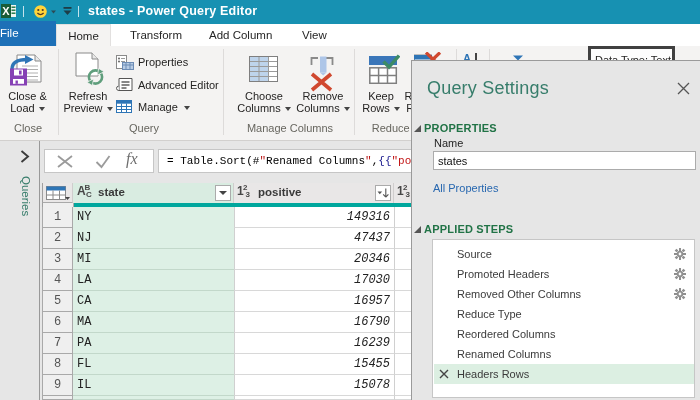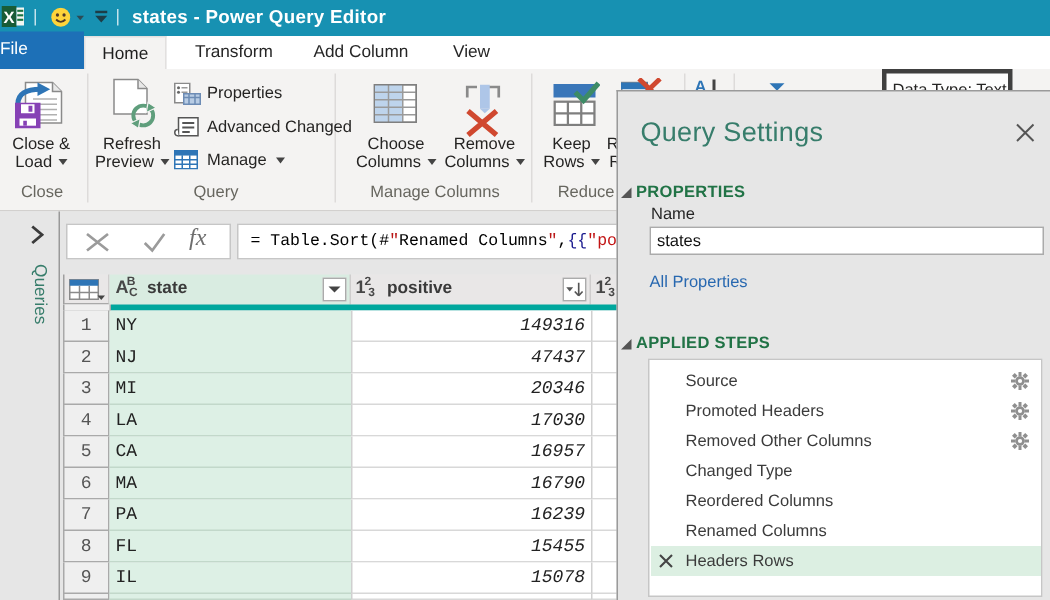--- a/index.html
+++ b/index.html
@@ -131,21 +131,21 @@
       <line x1="14" y1="7.5" x2="14" y2="14.5" stroke="#6d8cb5"></line>
     </svg>
     <div class="abs smalltxt" style="left:138px;top:10px">Properties</div>
     <svg class="abs" style="left:116px;top:31px" width="17" height="16" viewBox="0 0 17 16">
       <path d="M3 1.5 h13 v12 h-13 z" fill="#fff" stroke="#555"></path>
       <path d="M3 13.5 q-2.5 0 -2.5 -2.2 q0 -2 2 -2" fill="#fff" stroke="#555"></path>
       <line x1="5.5" y1="5" x2="13.5" y2="5" stroke="#555" stroke-width="1.4"></line>
       <line x1="5.5" y1="8" x2="13.5" y2="8" stroke="#555" stroke-width="1.4"></line>
       <line x1="5.5" y1="11" x2="10.5" y2="11" stroke="#555" stroke-width="1.4"></line>
     </svg>
-    <div class="abs smalltxt" style="left:138px;top:33px">Advanced Changed</div>
+    <div class="abs smalltxt" style="left:138px;top:33px">Advanced Editor</div>
     <svg class="abs" style="left:116px;top:54px" width="16" height="13" viewBox="0 0 16 13">
       <rect x="0.5" y="0.5" width="15" height="12" fill="#fff" stroke="#2e75b6"></rect>
       <rect x="0.5" y="0.5" width="15" height="3.2" fill="#2e75b6"></rect>
       <line x1="5.5" y1="3.5" x2="5.5" y2="12.5" stroke="#2e75b6"></line>
       <line x1="10.5" y1="3.5" x2="10.5" y2="12.5" stroke="#2e75b6"></line>
       <line x1="0.5" y1="6.5" x2="15.5" y2="6.5" stroke="#2e75b6"></line>
       <line x1="0.5" y1="9.5" x2="15.5" y2="9.5" stroke="#2e75b6"></line>
     </svg>
     <div class="abs smalltxt" style="left:138px;top:55px">Manage <span class="caret"></span></div>
 
@@ -322,21 +322,21 @@
       <div class="abs" style="left:4px;top:3px;font-size:11px;color:#111">states</div>
     </div>
     <div class="abs" style="left:21px;top:121px;font-size:11px;color:#2868b0">All Properties</div>
     <div class="abs ptri" style="left:2px;top:165px"></div>
     <div class="abs phdr" style="left:12px;top:162px">APPLIED STEPS</div>
 
     <div class="abs" style="left:20px;top:178px;width:263px;height:159px;background:#fff;border:1px solid #c6c6c6;box-sizing:border-box">
       <div class="abs steprow" style="top:4px">Source</div>
       <div class="abs steprow" style="top:24px">Promoted Headers</div>
       <div class="abs steprow" style="top:44px">Removed Other Columns</div>
-      <div class="abs steprow" style="top:64px">Changed Type</div>
+      <div class="abs steprow" style="top:64px">Reduce Type</div>
       <div class="abs steprow" style="top:84px">Reordered Columns</div>
       <div class="abs steprow" style="top:104px">Renamed Columns</div>
       <div class="abs steprow" style="top:124px;background:#dcefe2">Headers Rows</div>
       <svg class="abs" style="left:6px;top:129px" width="10" height="10" viewBox="0 0 10 10">
         <path d="M1 1 L9 9 M9 1 L1 9" stroke="#444" stroke-width="1.4"></path>
       </svg>
       <svg class="abs" style="left:241px;top:8px" width="12" height="12" viewBox="0 0 12 12">
         <g fill="#8f8f8f">
             <circle cx="6" cy="6" r="3.2"></circle>
         <rect x="5" y="0" width="2" height="3"></rect>

